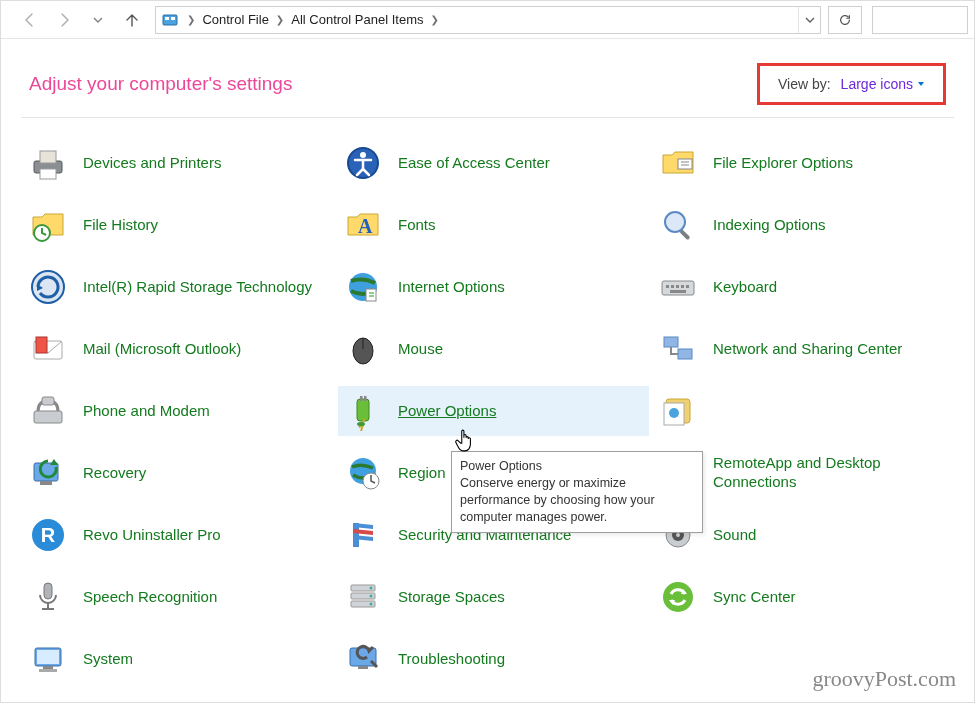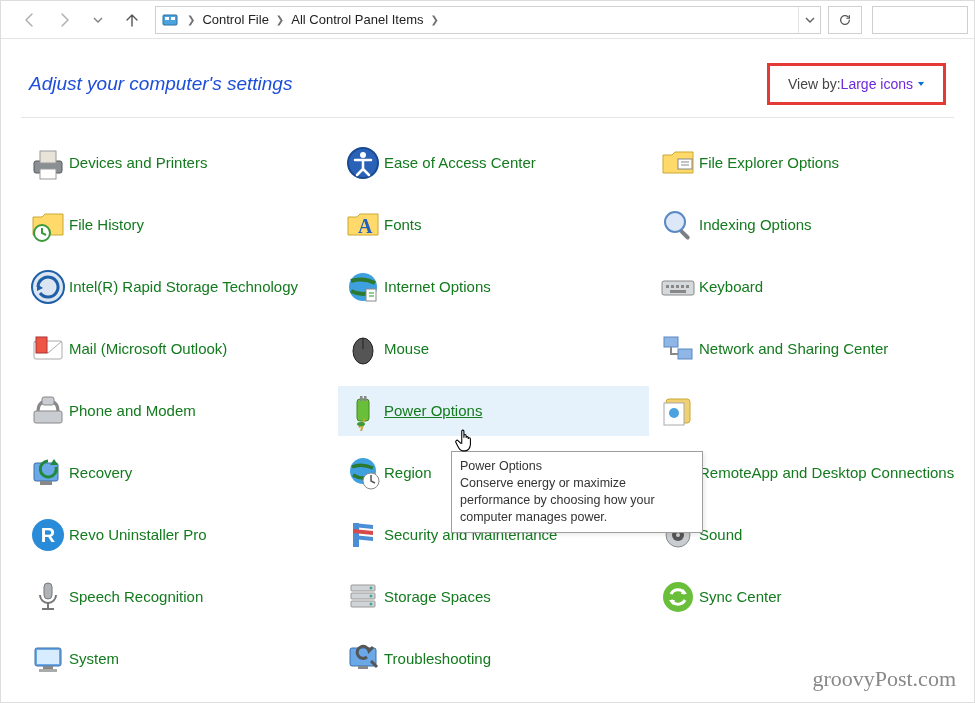--- a/index.html
+++ b/index.html
@@ -76,28 +76,28 @@
     padding: 0 4px;
   }
   
   .header {
     display:flex;
     align-items:center;
     justify-content: space-between;
     padding: 24px 28px 6px 28px;
   }
   .header-title {
-    color: #1d4ed8;
+    color: #ec4899;
     font-size: 19px;
-    font-style: italic;
   }
   .viewby-box {
     border: 3px solid #e53935;
     padding: 10px 18px;
     display:flex; align-items:center;
+    gap: 10px;
   }
   .viewby-label { color:#444; font-size:14px; }
   .viewby-val {
     color:#6d28d9; font-size:14px; cursor:pointer;
     display:flex; align-items:center; gap:4px;
   }
   .thin-sep {
     height:1px; background:#e5e5e5;
     margin: 6px 20px 6px 20px;
   }
@@ -105,21 +105,21 @@
   .grid {
     display:grid;
     grid-template-columns: repeat(3, 1fr);
     column-gap: 4px;
     row-gap: 12px;
     padding: 14px 10px 0 22px;
   }
   .item {
     display:flex;
     align-items:center;
-    gap: 0;
+    gap: 14px;
     min-height: 48px;
     padding: 4px 8px 4px 4px;
     cursor:pointer;
     position:relative;
   }
   .item.hovered {
     background: #e5f1fb;
   }
   .item-icon {
     width: 42px; height: 42px;

